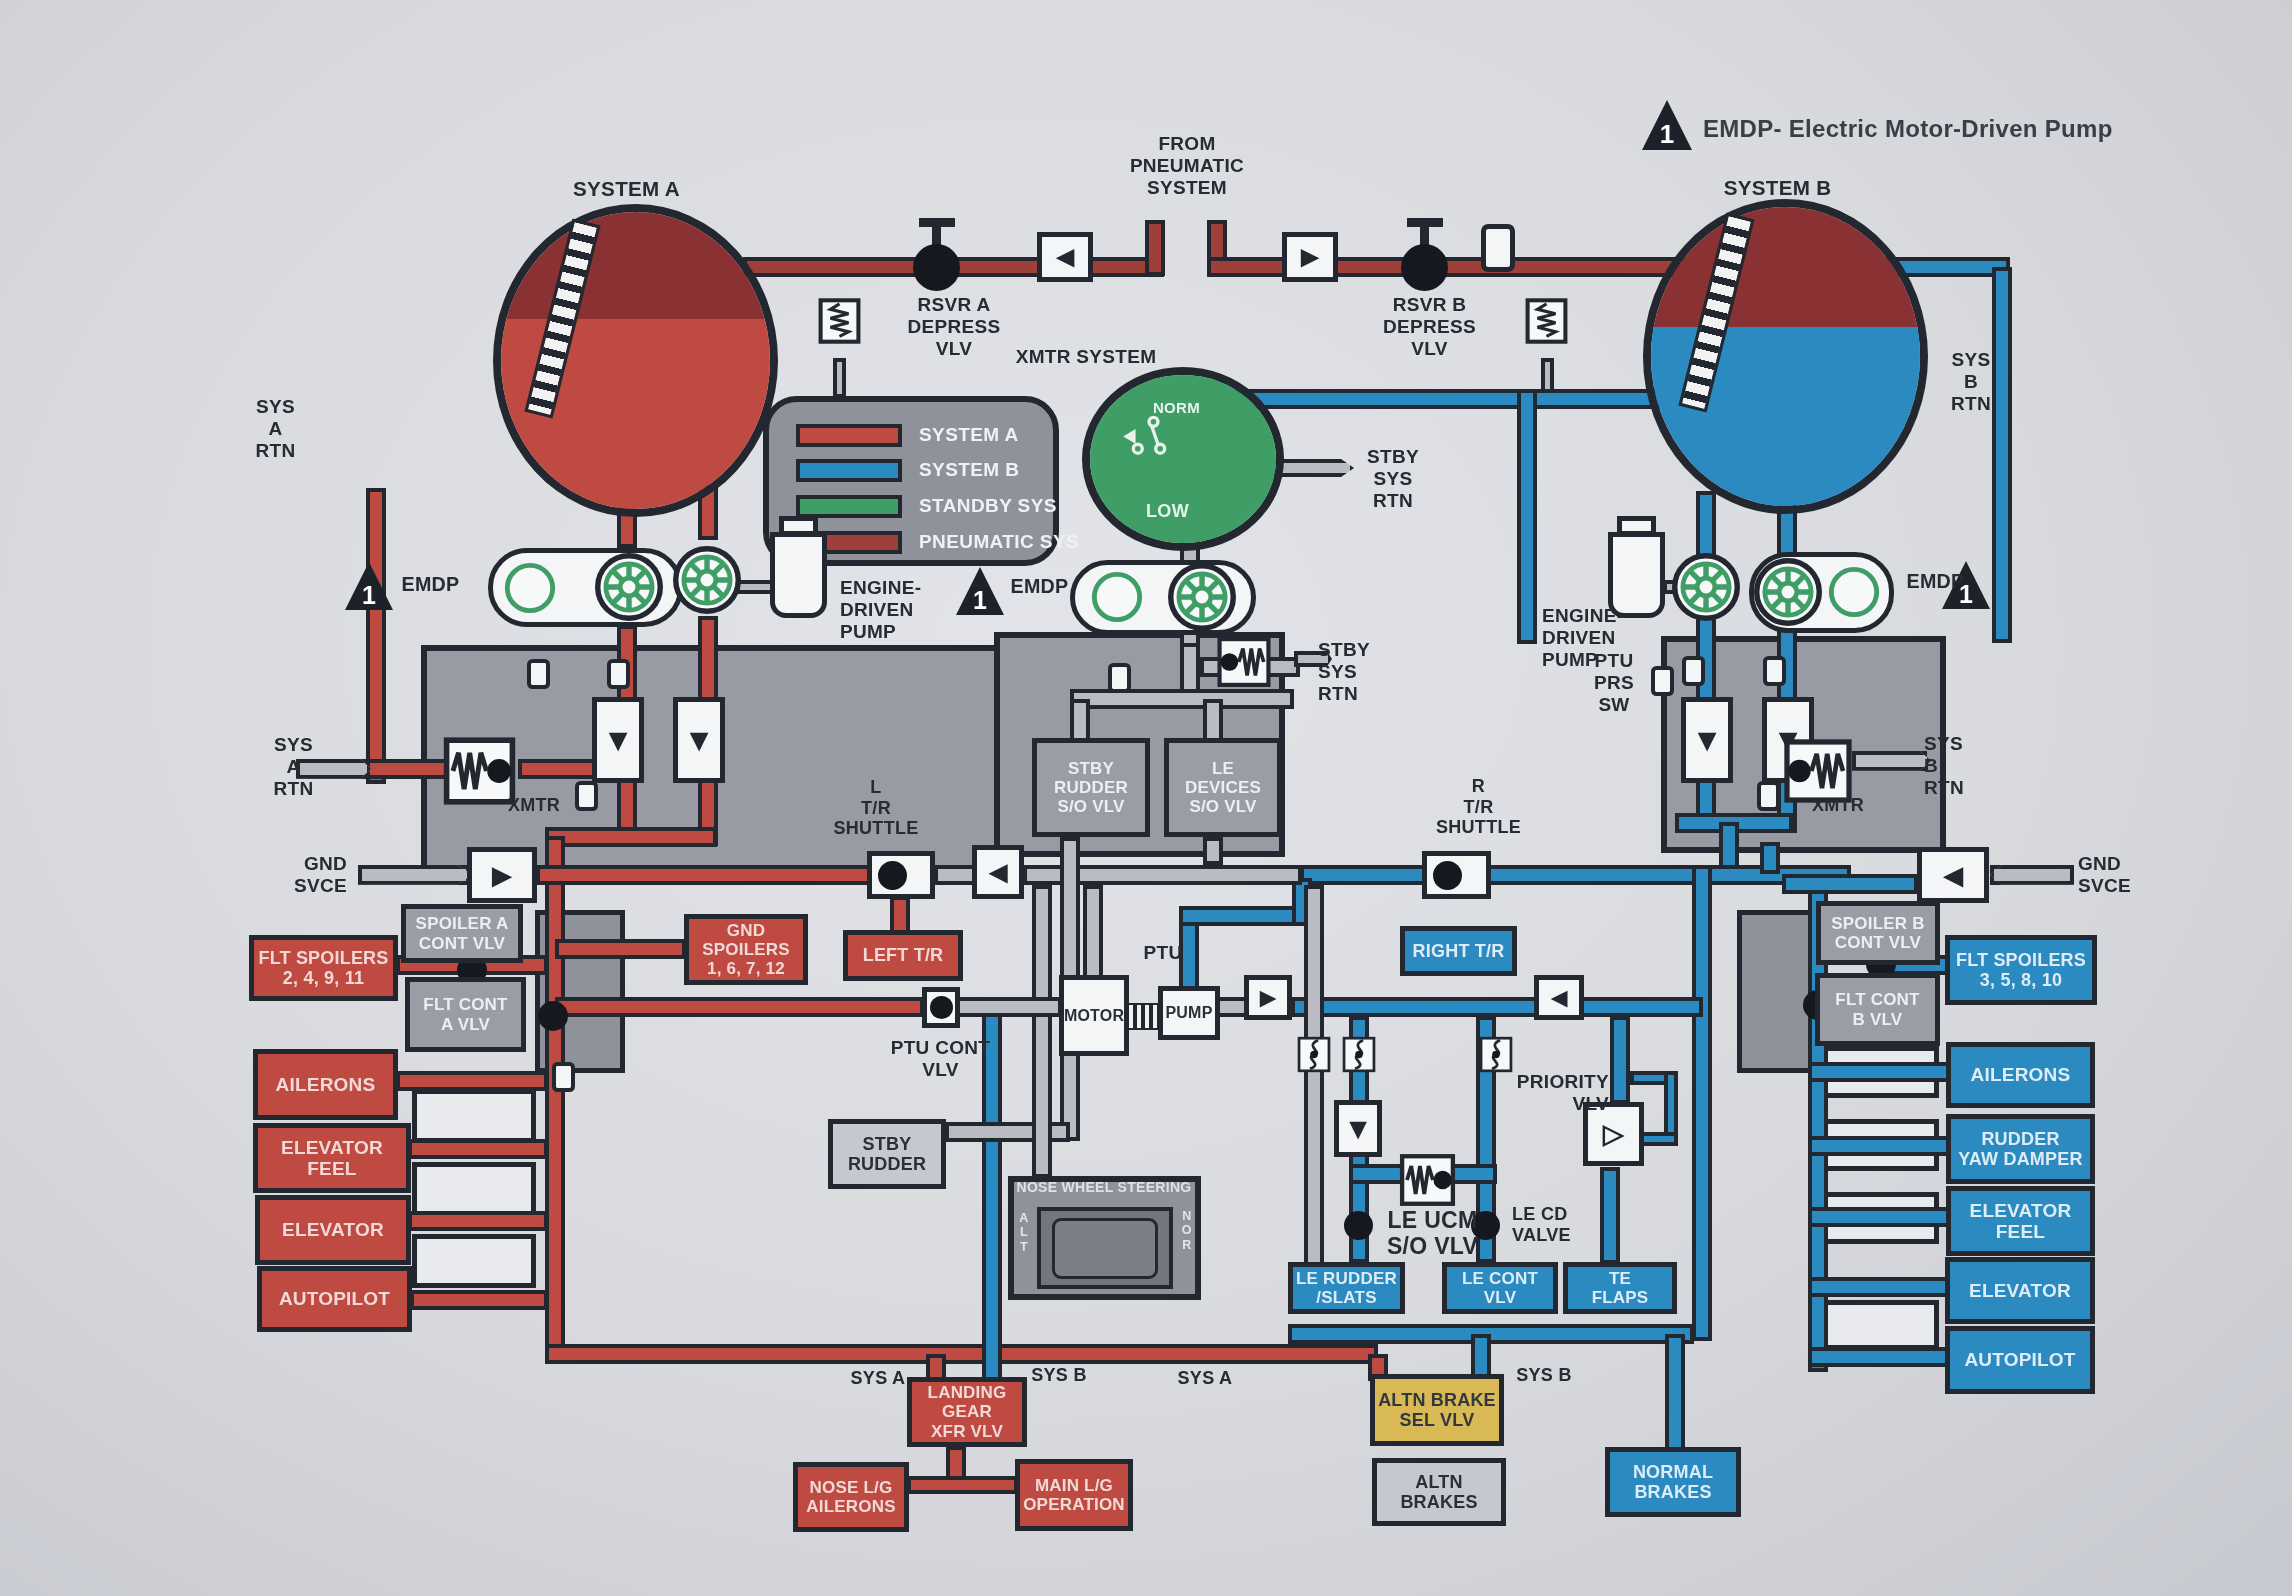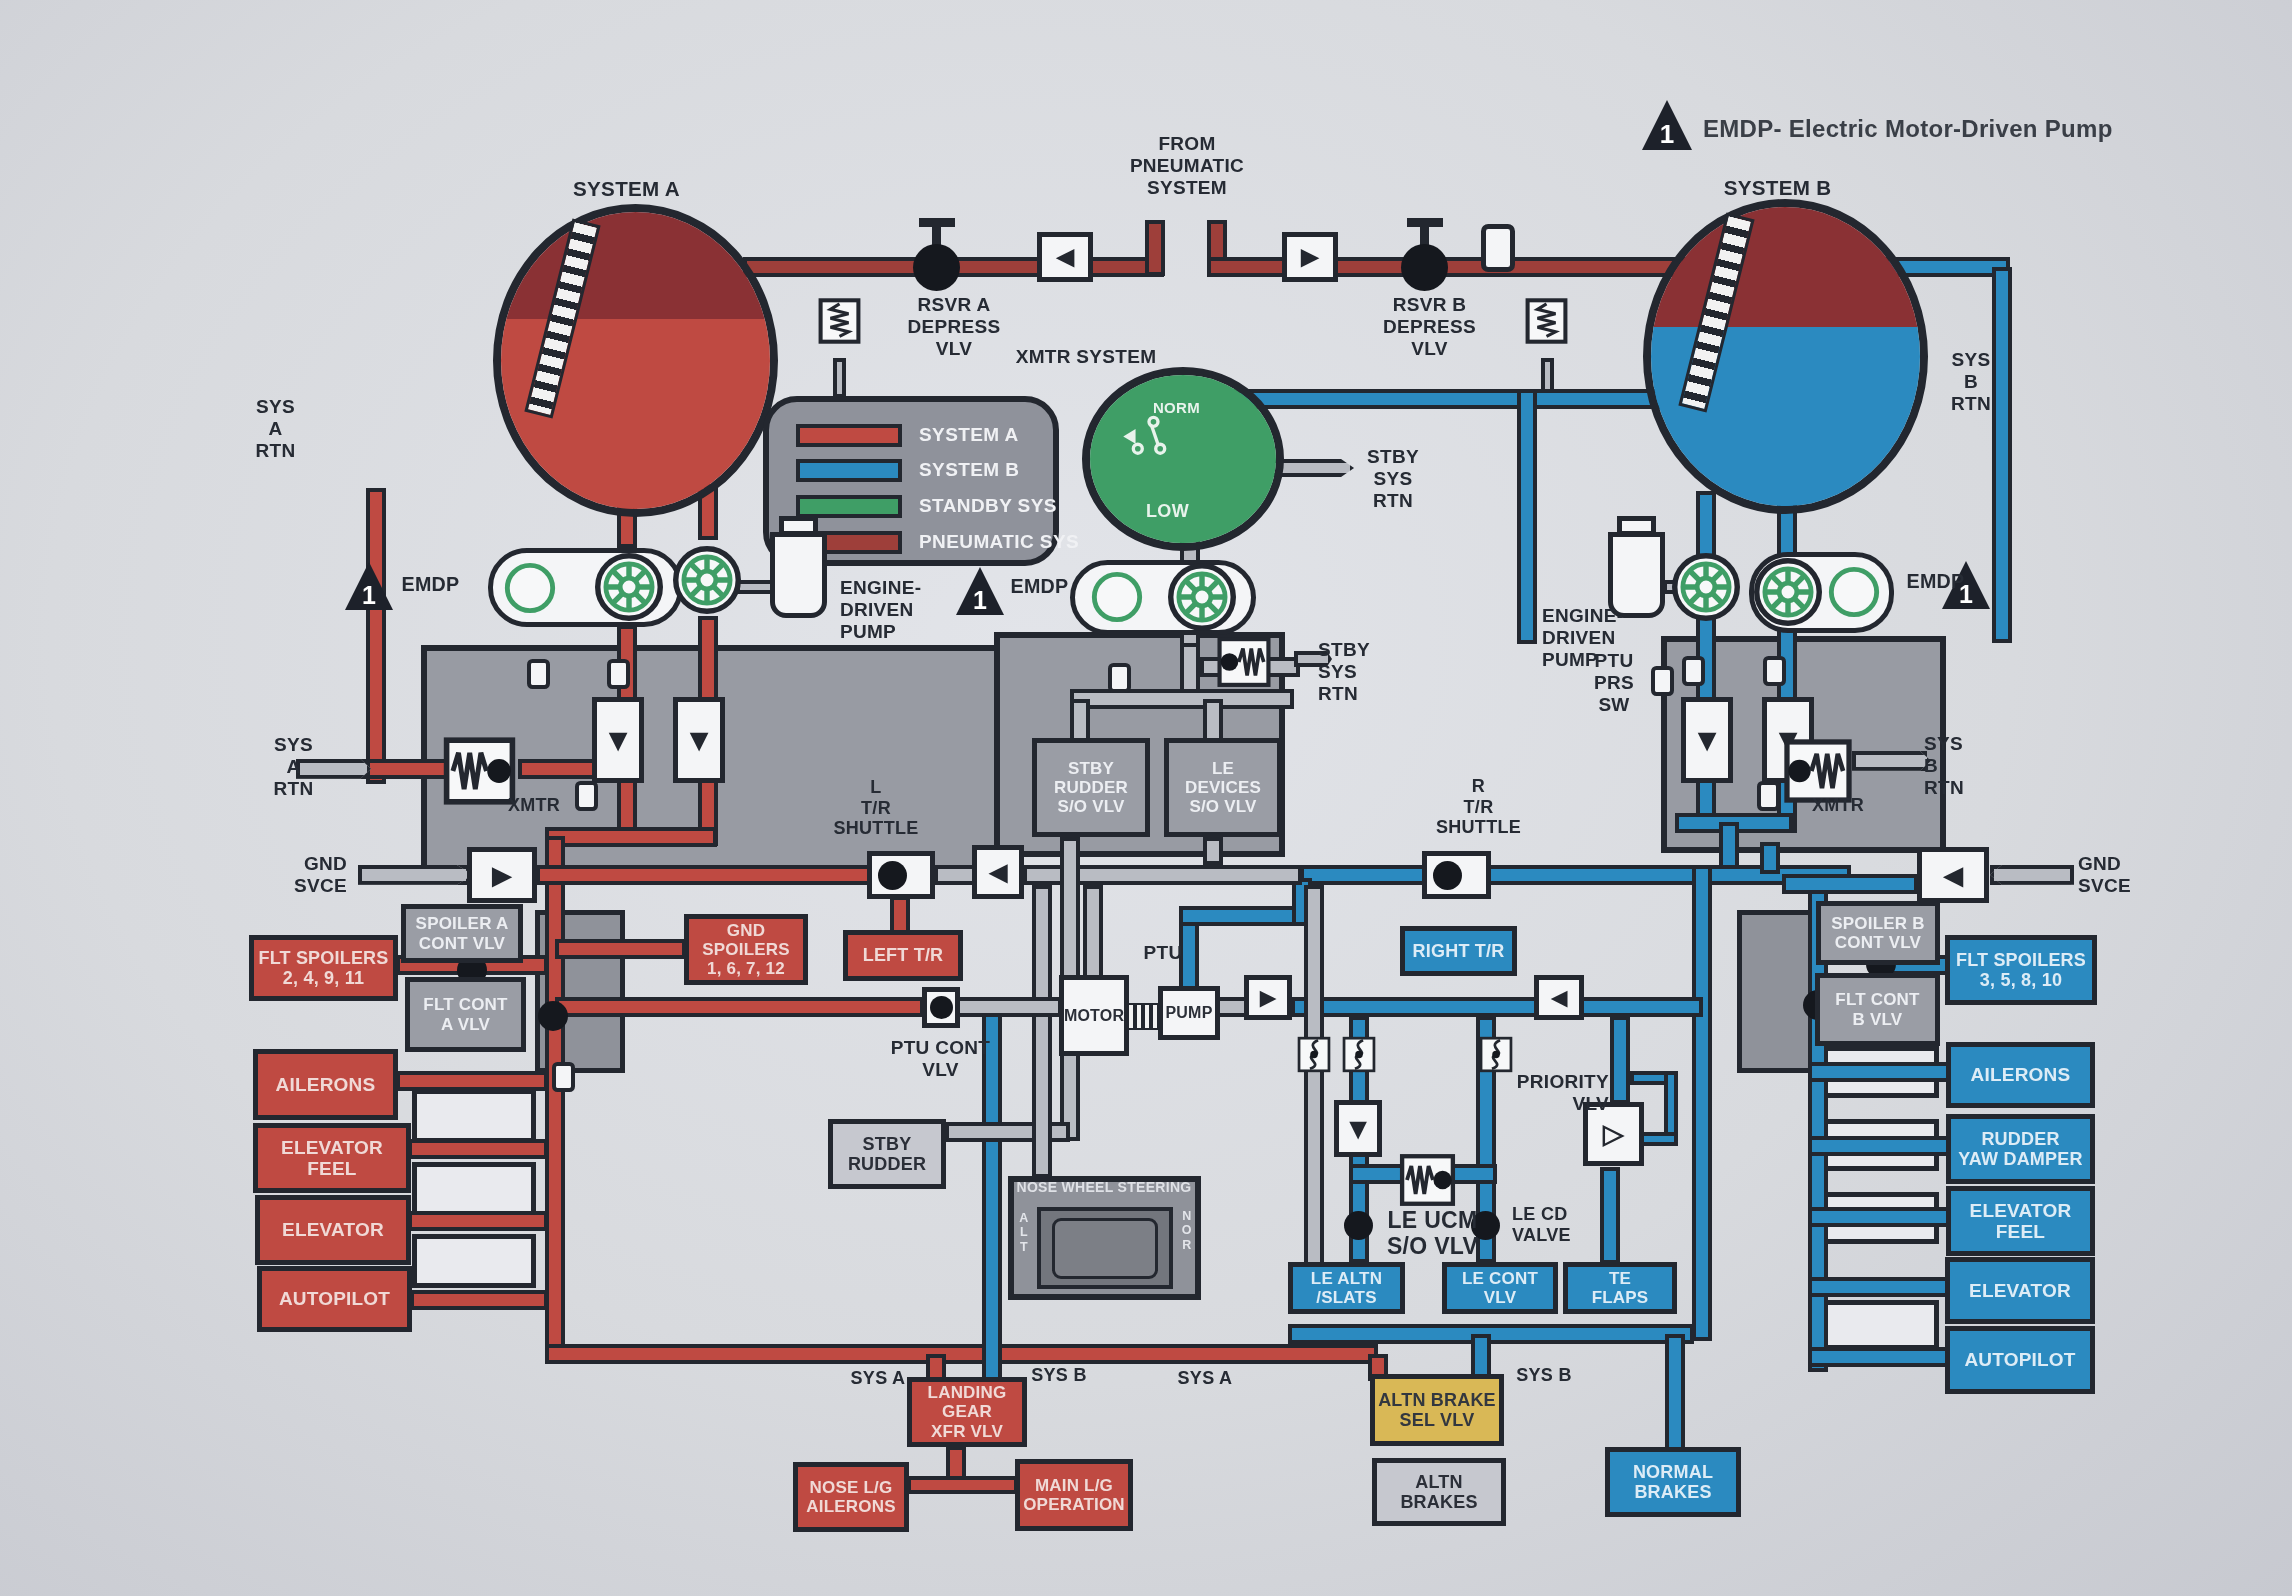--- a/index.html
+++ b/index.html
@@ -370,21 +370,21 @@
 RUDDER
 S/O VLV</div>
     <div class="bx gray" style="left: 1164px; top: 738px; width: 118px; height: 99px; font-size: 17px;">LE
 DEVICES
 S/O VLV</div>
     <div class="bx lgray" style="left: 828px; top: 1119px; width: 118px; height: 70px; font-size: 18px;">STBY
 RUDDER</div>
     <div class="bx white" style="left: 1059px; top: 975px; width: 70px; height: 81px; font-size: 16px;">MOTOR</div>
     <div class="bx white" style="left: 1158px; top: 986px; width: 62px; height: 54px; font-size: 16px;">PUMP</div>
     <div class="bx blue" style="left: 1400px; top: 926px; width: 117px; height: 50px; font-size: 18px; text-align: right;">RIGHT T/R</div>
-    <div class="bx blue" style="left: 1288px; top: 1262px; width: 117px; height: 52px; font-size: 17px;">LE ALTN
+    <div class="bx blue" style="left: 1288px; top: 1262px; width: 117px; height: 52px; font-size: 17px;">LE RUDDER
 /SLATS</div>
     <div class="bx blue" style="left: 1442px; top: 1262px; width: 116px; height: 52px; font-size: 17px;">LE CONT
 VLV</div>
     <div class="bx blue" style="left: 1563px; top: 1262px; width: 114px; height: 52px; font-size: 17px;">TE
 FLAPS</div>
     <div class="bx gray" style="left: 1816px; top: 901px; width: 124px; height: 64px; font-size: 17px;">SPOILER B
 CONT VLV</div>
     <div class="bx gray" style="left: 1815px; top: 973px; width: 125px; height: 73px; font-size: 17px;">FLT CONT
 B VLV</div>
     <div class="bx blue" style="left: 1945px; top: 935px; width: 152px; height: 70px; font-size: 18px;">FLT SPOILERS

